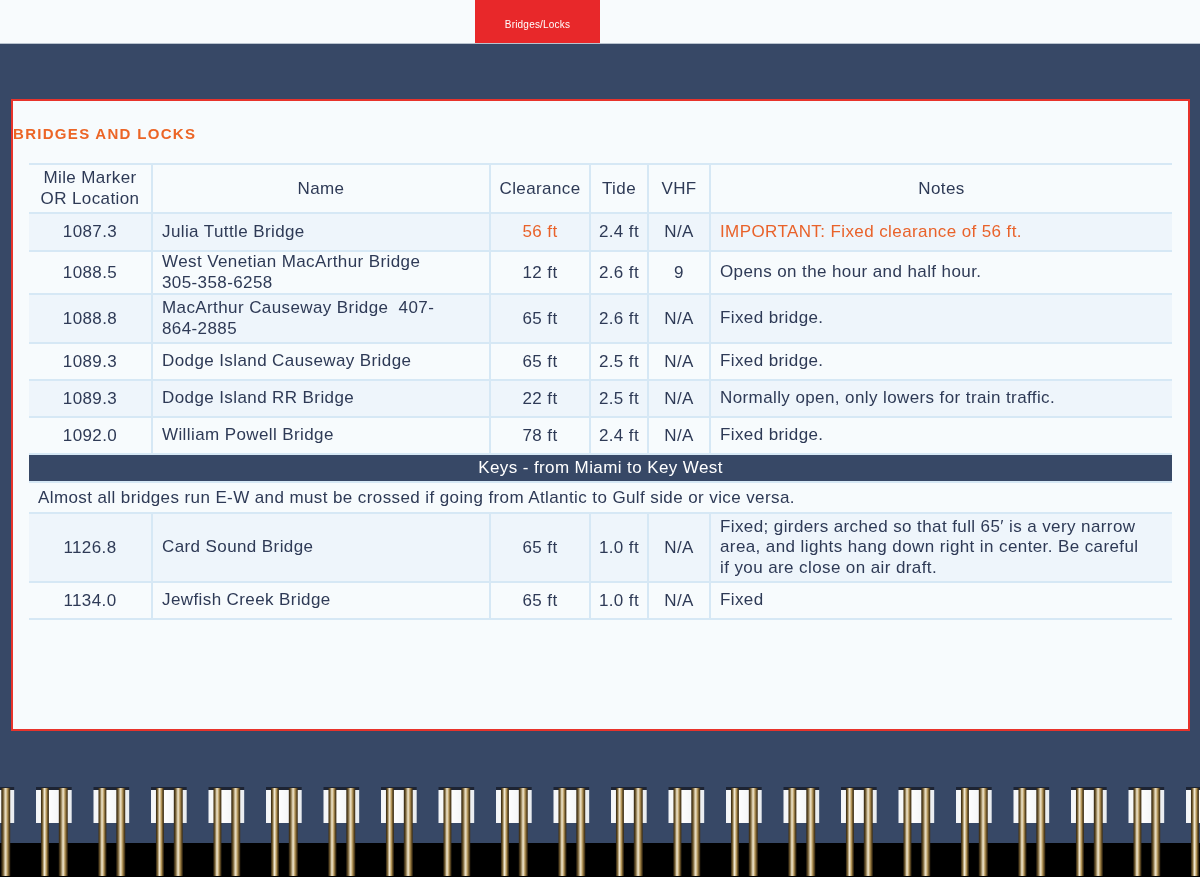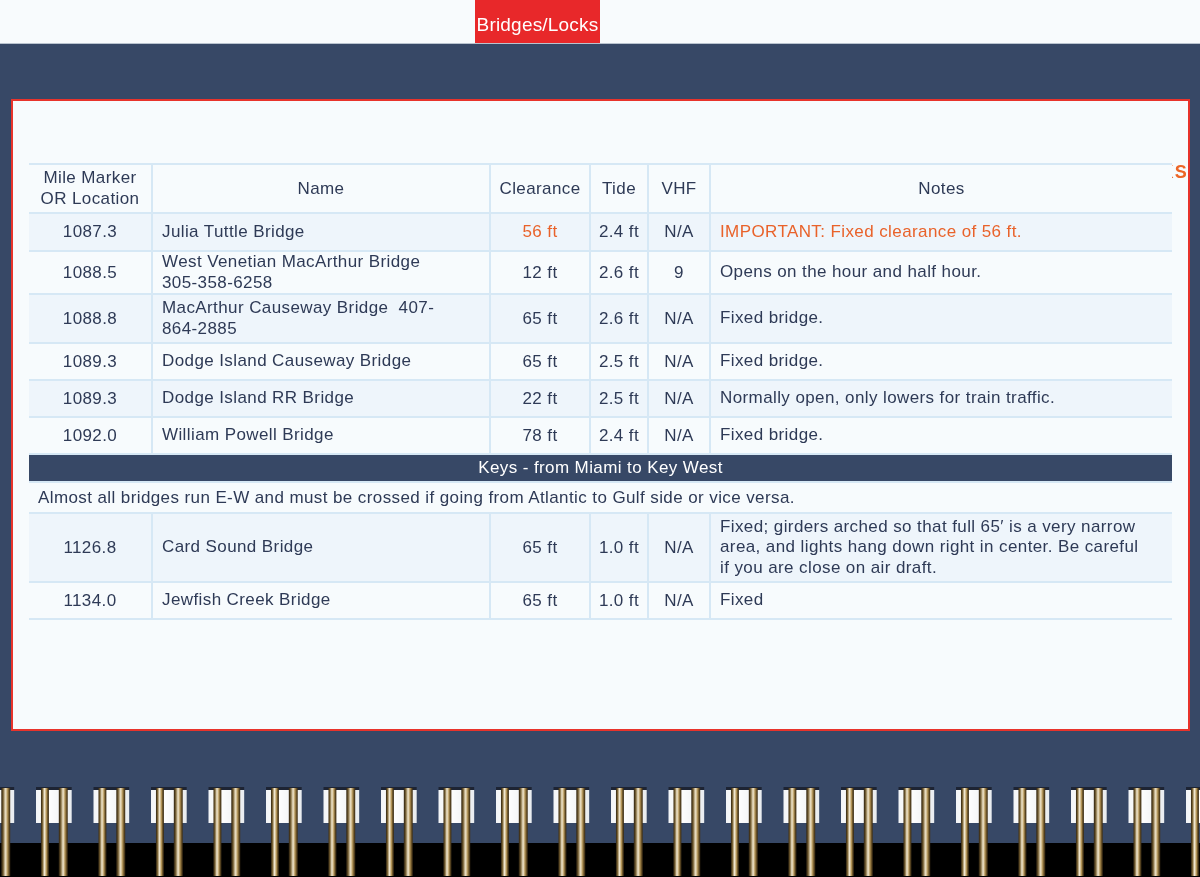--- a/index.html
+++ b/index.html
@@ -7,37 +7,36 @@
       width: 1200px; height: 877px; position: relative; overflow: hidden;
       background: #000000;
       font-family: "Liberation Sans", sans-serif;
     }
     .top-strip {
       position: absolute; left: 0; top: 0; width: 1200px; height: 43px;
       background: #f8fbfd; border-bottom: 1px solid #b9c3cf;
     }
     .tab {
       position: absolute; left: 475px; top: 0; width: 125px; height: 43px;
-      background: #e8282a; color: #ffffff; font-size: 19px; letter-spacing: 0.2px;
+      background: #e8282a; color: #ffffff; font-size: 10px; letter-spacing: 0.2px;
       display: flex; align-items: center; justify-content: center;
       padding-top: 6px; box-sizing: border-box; cursor: pointer;
     }
     .navy-body {
       position: absolute; left: 0; top: 44px; width: 1200px; height: 799px;
       background: #374866;
     }
     .card {
       position: absolute; left: 11px; top: 99px; width: 1179px; height: 632px;
       box-sizing: border-box; border: 2px solid #e8332b; background: #f7fbfd;
     }
     .title {
-      position: absolute; left: 0; right: 0; top: 20px; text-align: right;
-      font-size: 18px; line-height: 26px; font-weight: bold; color: #ec6526;
+      position: absolute; left: 0; right: 0; top: 20px; text-align: left;
+      font-size: 15px; line-height: 26px; font-weight: bold; color: #ec6526;
       letter-spacing: 1.3px;
-      margin-top: 38px;
     }
     table.bridges {
       position: absolute; left: 16px; top: 62px; width: 1143px;
       border-collapse: collapse; table-layout: fixed;
       font-size: 17px; letter-spacing: 0.4px; color: #2e3a56;
     }
     table.bridges td, table.bridges th {
       padding: 0 9px; vertical-align: middle; font-weight: normal;
       border-top: 2px solid #d6e8f5; border-bottom: 2px solid #d6e8f5;
       border-left: 2px solid #d6e8f5;

